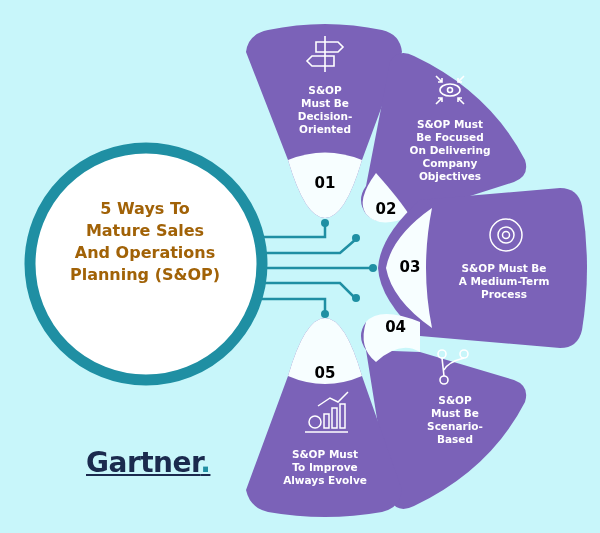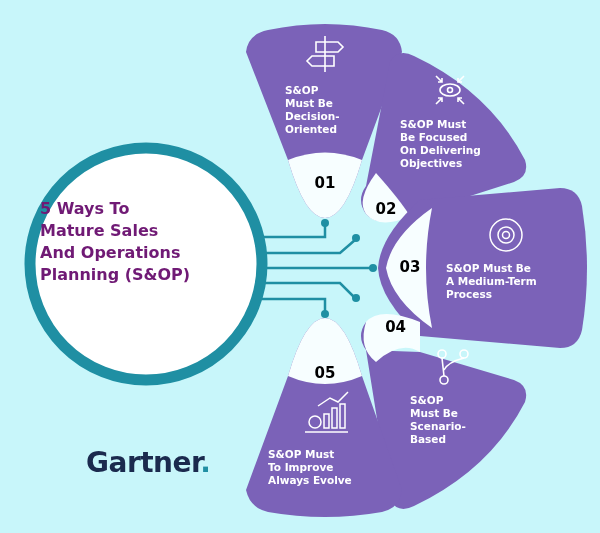--- a/index.html
+++ b/index.html
@@ -1,25 +1,25 @@
 <!DOCTYPE html>
 <html><head>
 <meta charset="utf-8">
 <style>
   html, body { margin:0; padding:0; }
   body { width:600px; height:533px; background:#c8f6fa; position:relative; overflow:hidden;
          font-family:"DejaVu Sans", sans-serif; }
   #stage { position:absolute; left:0; top:0; width:600px; height:533px; }
   .wtext { position:absolute; color:#ffffff; font-weight:bold; font-size:10.5px; line-height:13px;
-           }
+           text-align:center; }
   .wnum { position:absolute; color:#000000; font-weight:bold; font-size:15px; text-align:center; }
-  .title { position:absolute; left:40px; top:198px; width:210px; 
-           color:#701a75; font-weight:bold; font-size:16px; line-height:22px; }
+  .title { position:absolute; left:40px; top:198px; width:210px; text-align:center;
+           color:#a16207; font-weight:bold; font-size:16px; line-height:22px; }
   .logo { position:absolute; left:86px; top:446px; font-size:28px; font-weight:bold; color:#1b2a4e;
-          letter-spacing:-0.5px; }
+          letter-spacing:-0.5px;text-decoration:underline; }
   .logo .dot { color:#1f8fa3; }
 </style>
 </head>
 <body>
 
 <svg id="stage" width="600" height="533" viewBox="0 0 600 533">
 
   <g>
     <path d="M246,52 Q248,34 268,30 Q325,18 382,30 Q400,34 402,52 L362,160 Q345,218 325,218 Q305,218 288,160 Z" fill="#7b62b8"></path>
     <path d="M288,160 Q325,145 362,160 Q345,218 325,218 Q305,218 288,160 Z" fill="#f7feff"></path>
@@ -108,20 +108,21 @@
   <div>Must Be</div>
   <div>Decision-</div>
   <div>Oriented</div>
 </div>
 <div class="wnum" style="left:305px;top:174px;width:40px;">01</div>
 
 <div class="wtext" style="left:400px;top:118px;width:100px;">
   <div>S&amp;OP Must</div>
   <div>Be Focused</div>
   <div>On Delivering</div>
+  <div>Company</div>
   <div>Objectives</div>
 </div>
 <div class="wnum" style="left:366px;top:200px;width:40px;">02</div>
 
 <div class="wtext" style="left:446px;top:262px;width:116px;">
   <div>S&amp;OP Must Be</div>
   <div>A Medium-Term</div>
   <div>Process</div>
 </div>
 <div class="wnum" style="left:390px;top:258px;width:40px;text-align:center;">03</div>

